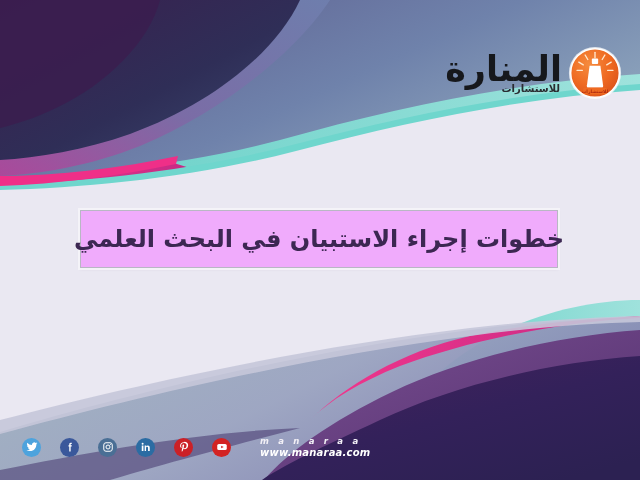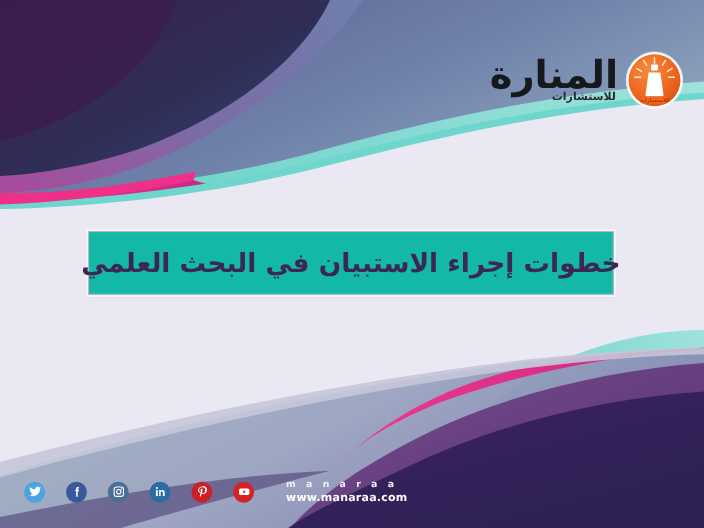--- a/index.html
+++ b/index.html
@@ -63,21 +63,21 @@
   }
 
   
   #title-box {
     position: absolute;
     left: 80px;
     top: 210px;
     width: 478px;
     height: 58px;
     box-sizing: border-box;
-    background: #14b8a6;
+    background: #f0abfc;
     border: 1px solid #b9b7c4;
     box-shadow: 0 0 0 2px #f4f3f8, 0 1px 3px rgba(60,40,80,0.12);
     display: flex;
     align-items: center;
     justify-content: center;
     z-index: 5;
   }
   #title-text {
     direction: rtl;
     font-family: "DejaVu Sans", "Liberation Sans", sans-serif;
@@ -90,20 +90,21 @@
 
   
   #footer {
     position: absolute;
     left: 22px;
     bottom: 21px;
     display: flex;
     align-items: center;
     gap: 19px;
     z-index: 6;
+    font-style: italic;
   }
   .social-icon {
     width: 19px;
     height: 19px;
     border-radius: 50%;
     display: flex;
     align-items: center;
     justify-content: center;
     flex: 0 0 19px;
   }

